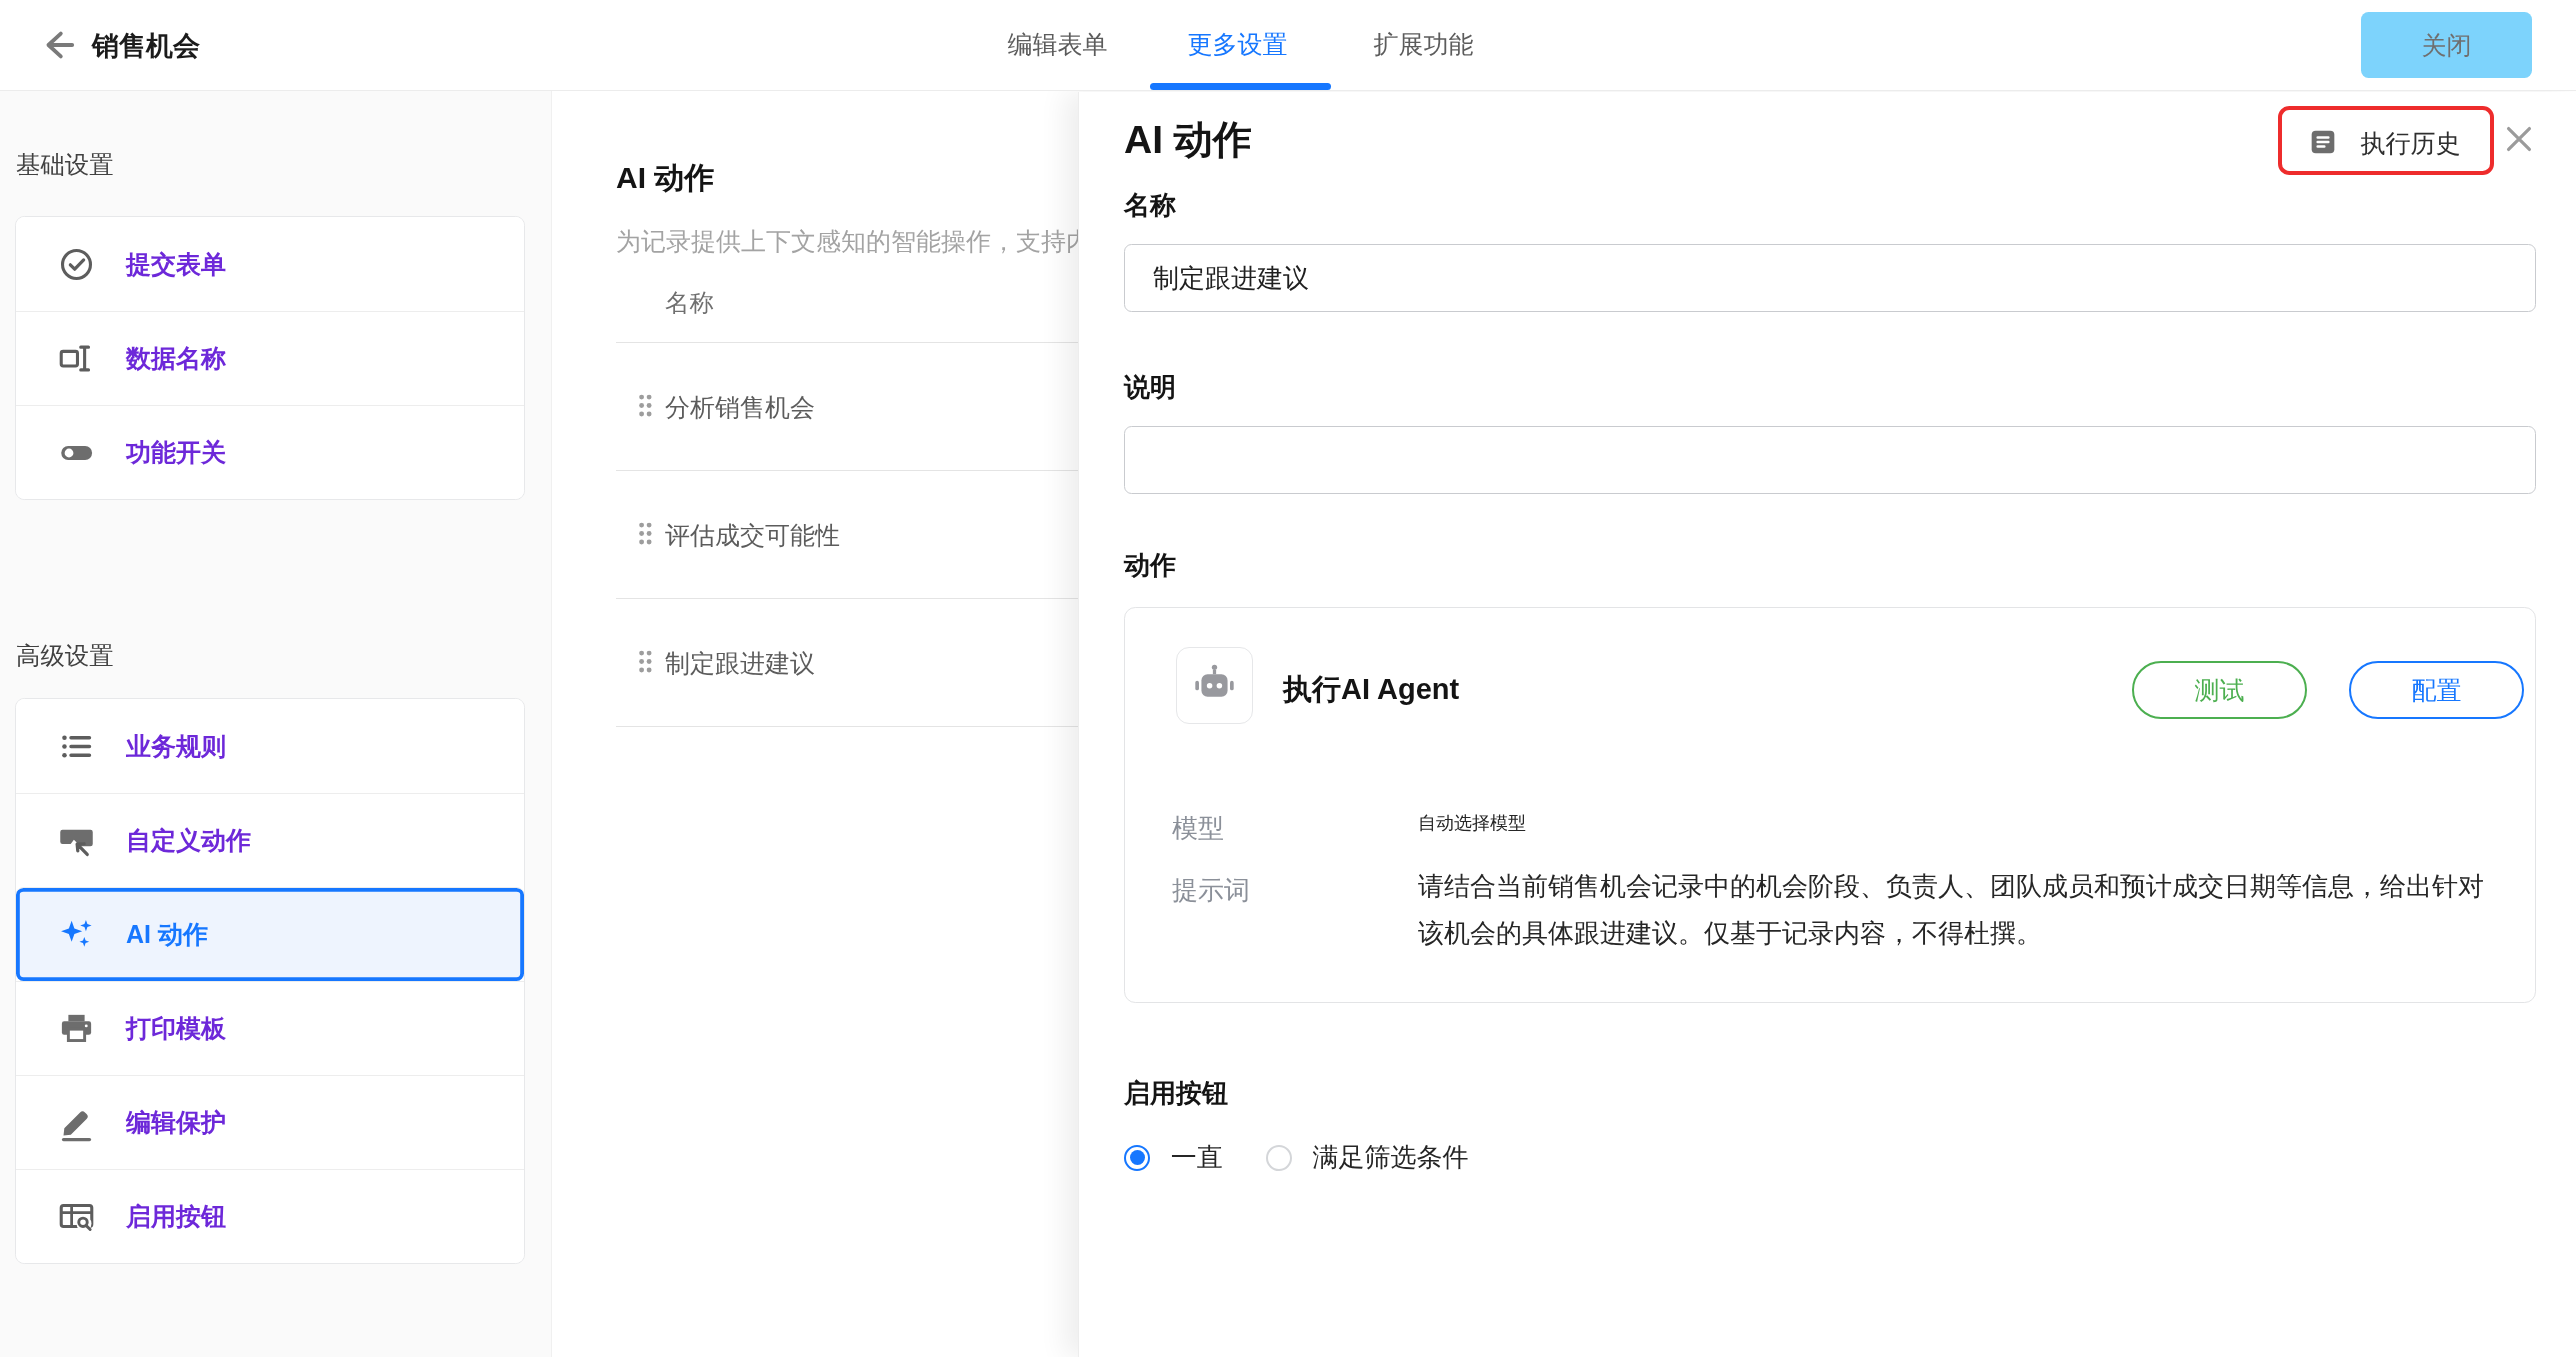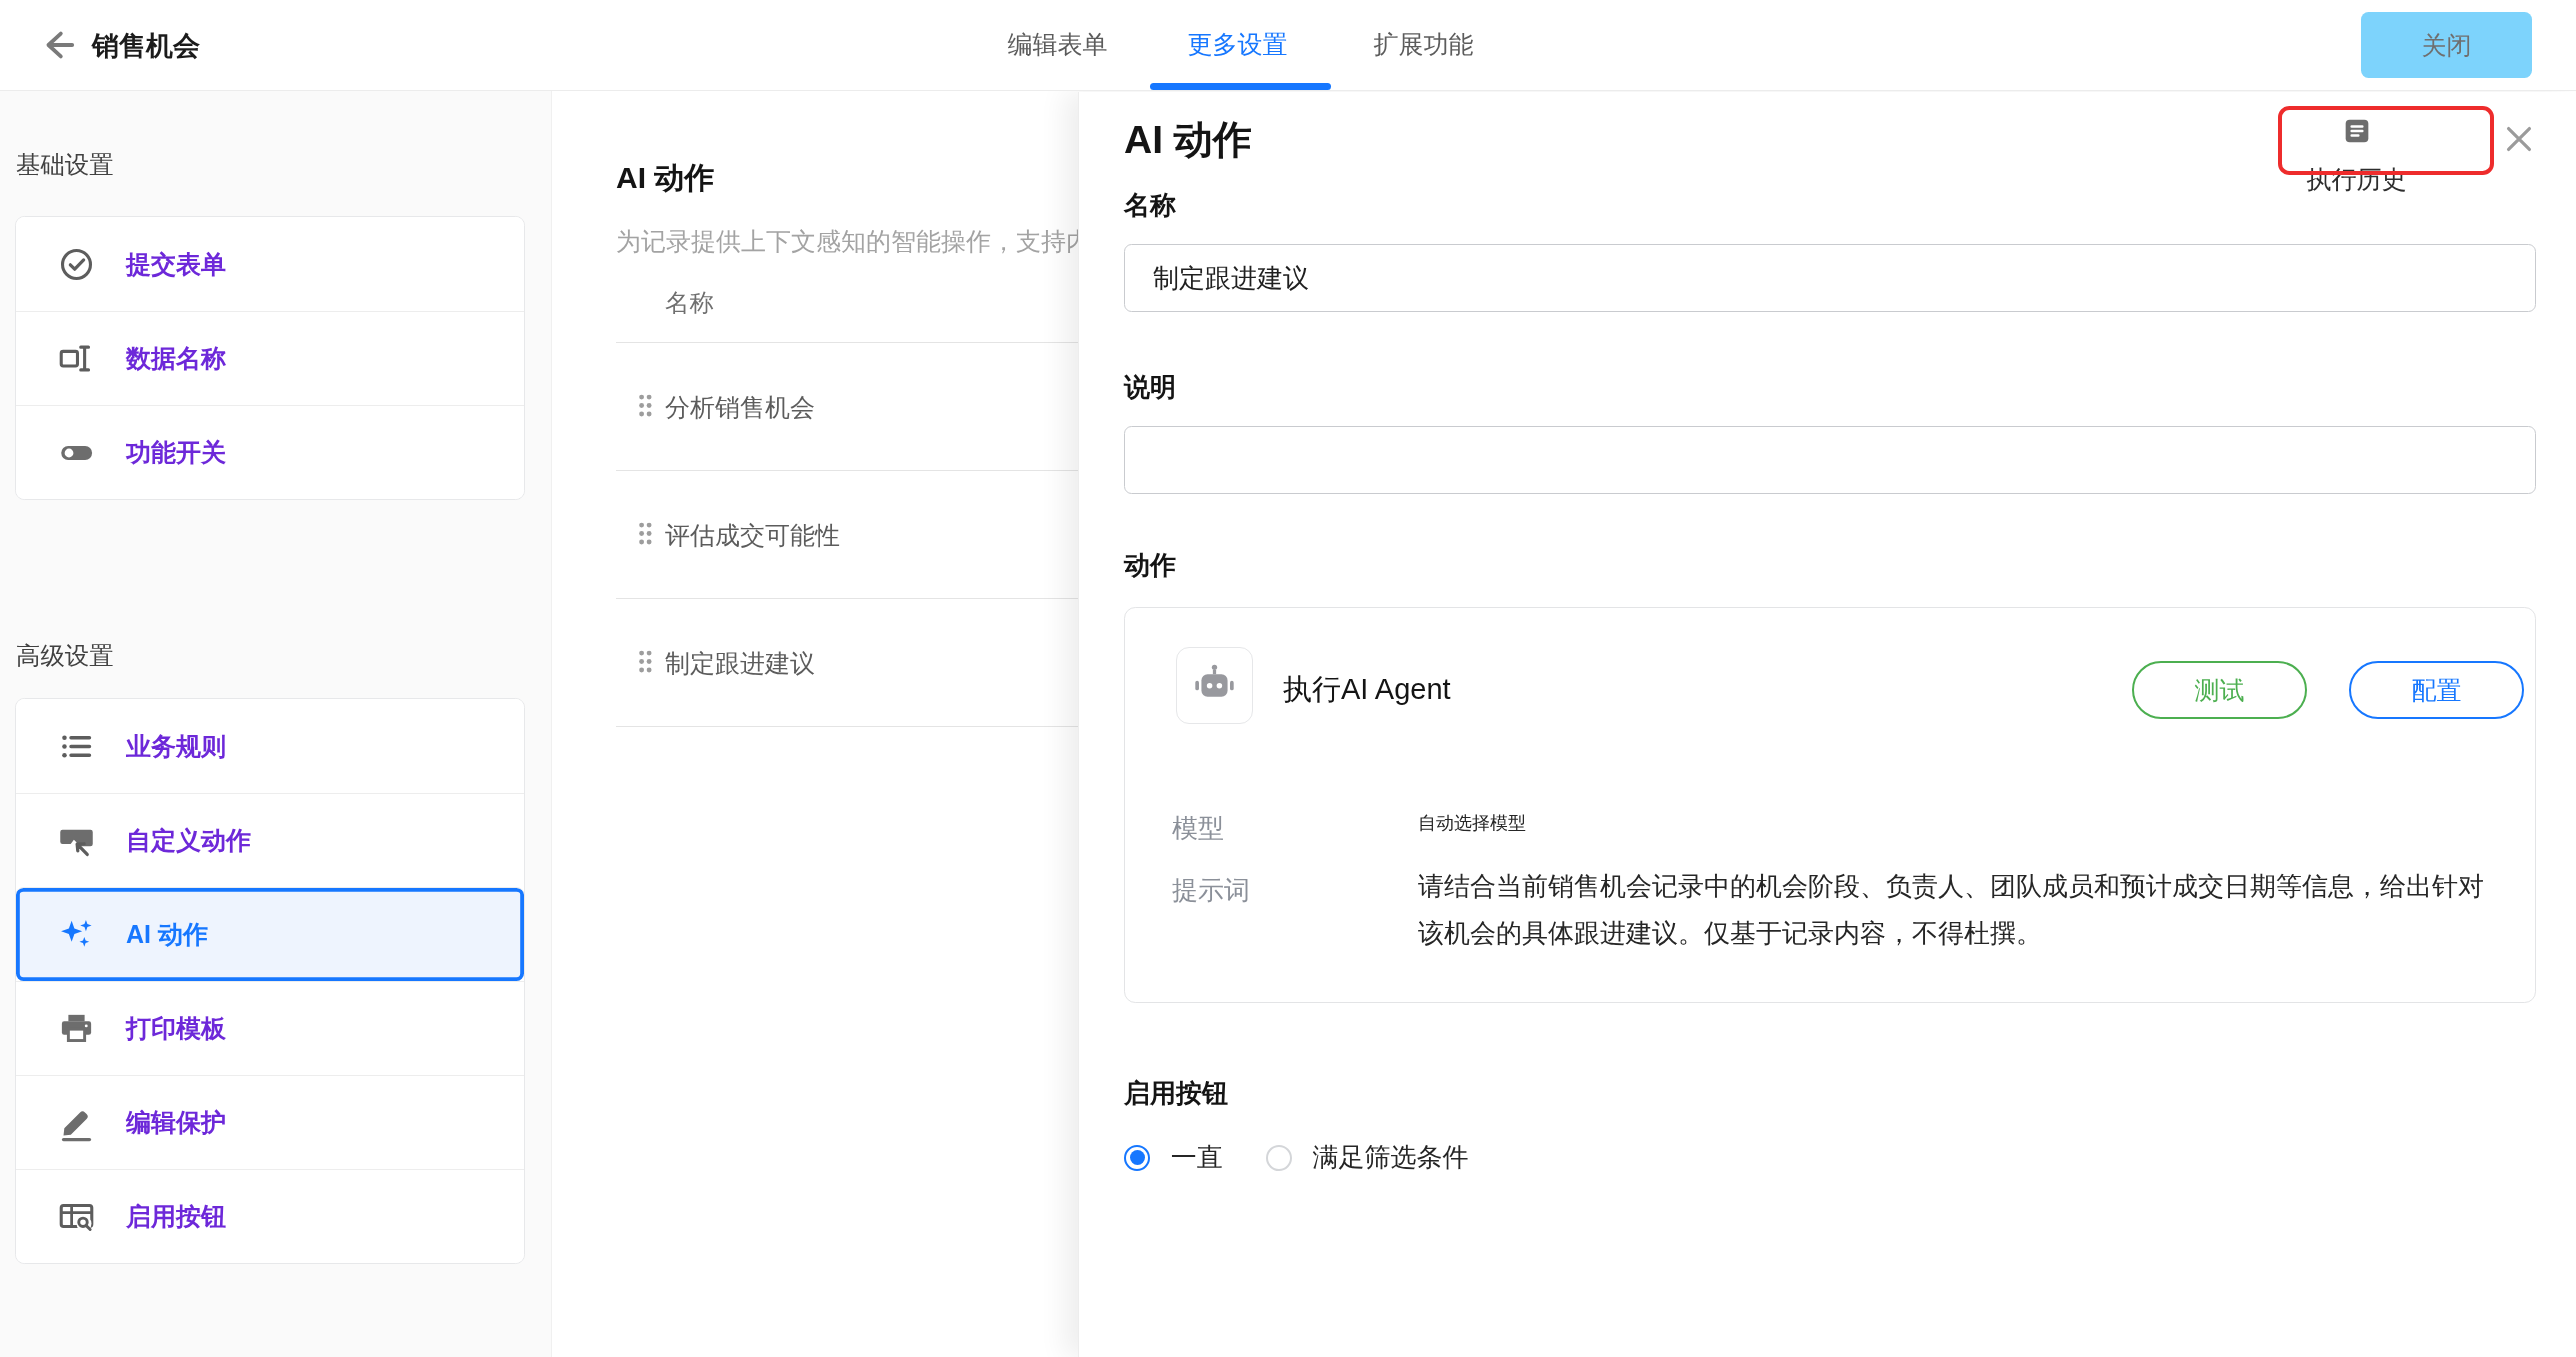--- a/index.html
+++ b/index.html
@@ -52,38 +52,38 @@
   .mid-row .drag { position:absolute; left:19px; top:50%; transform:translateY(-50%); }
   .mid-row .r-label { position:absolute; left:49px; top:50%; transform:translateY(-50%);
                       font-size:25px; color:#5c5c5c; }
 
   
   .drawer { left:1078px; top:92px; width:1498px; height:1265px; background:#fff;
             box-shadow:-13px 0 26px rgba(0,0,0,0.07); border-left:0.9px solid #ededed;
             z-index:30; }
   .dw-title { left:45px; top:20.7px; font-size:39px; font-weight:bold; color:#141414; }
   .hist-btn { left:1220px; top:22.5px; height:58px; display:flex; align-items:center;
-              gap:13px; cursor:pointer; padding:0 7.5px;flex-direction:column; }
+              gap:22px; cursor:pointer; padding:0 7.5px; }
   .hist-label { font-size:25px; color:#2e2e2e; }
   .annotation-box { left:1199px; top:14px; width:216px; height:69px;
                     border:4.7px solid #ee2c2c; border-radius:11.3px; pointer-events:none;
                     z-index:5; }
   .dw-close { left:1419px; top:28px; width:41px; height:41px; display:flex;
               align-items:center; justify-content:center; cursor:pointer; }
   .fld-label { left:45px; font-size:26px; font-weight:600; color:#141414; }
   .txt-input { left:45px; width:1412px; height:68px; border:1.9px solid #c9cbcf;
                border-radius:7.5px; background:#fff; font-size:26px; color:#1f1f1f;
                padding:0 28px; outline:none;
                font-family:"Liberation Sans","DejaVu Sans",sans-serif; }
 
   .action-card { left:45px; top:515px; width:1412px; height:396px; background:#fff;
                  border:1.9px solid #e3e4e6; border-radius:11.3px; }
   .robot-box { left:51px; top:39px; width:77px; height:77px; border:1.9px solid #e6e7e9;
                border-radius:13px; display:flex; align-items:center; justify-content:center; }
-  .ac-title { left:158px; top:62px; font-size:29px; font-weight:normal; color:#141414; }
+  .ac-title { left:158px; top:62px; font-size:29px; font-weight:bold; color:#141414; }
   .pill-btn { top:53px; width:175px; height:58px; border-radius:30px; background:#fff;
               display:flex; align-items:center; justify-content:center; font-size:25px;
               cursor:pointer; }
   .pill-test { left:1007px; border:2.8px solid #4caf50; color:#4caf50; }
   .pill-config { left:1224px; border:2.8px solid #1677ff; color:#1677ff; }
   .prop-label { left:47px; font-size:26px; color:#8b9099; }
   .prop-value { left:293px; font-size:18px; color:#262626; }
   .prompt-text { left:293px; width:1076px; font-size:26px; color:#262626;
                  line-height:47px; }
 

